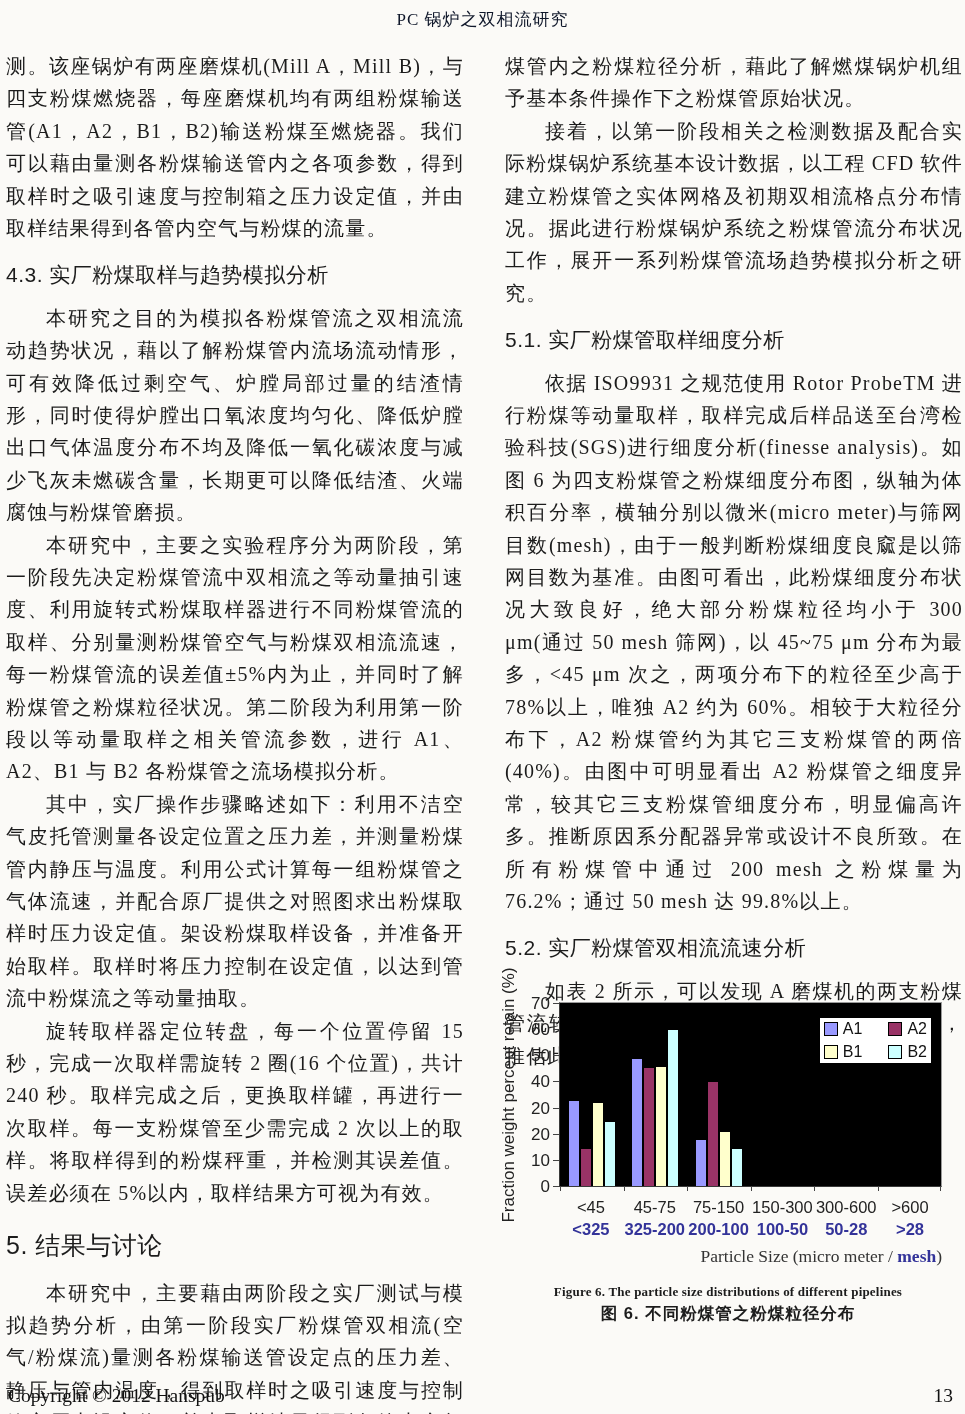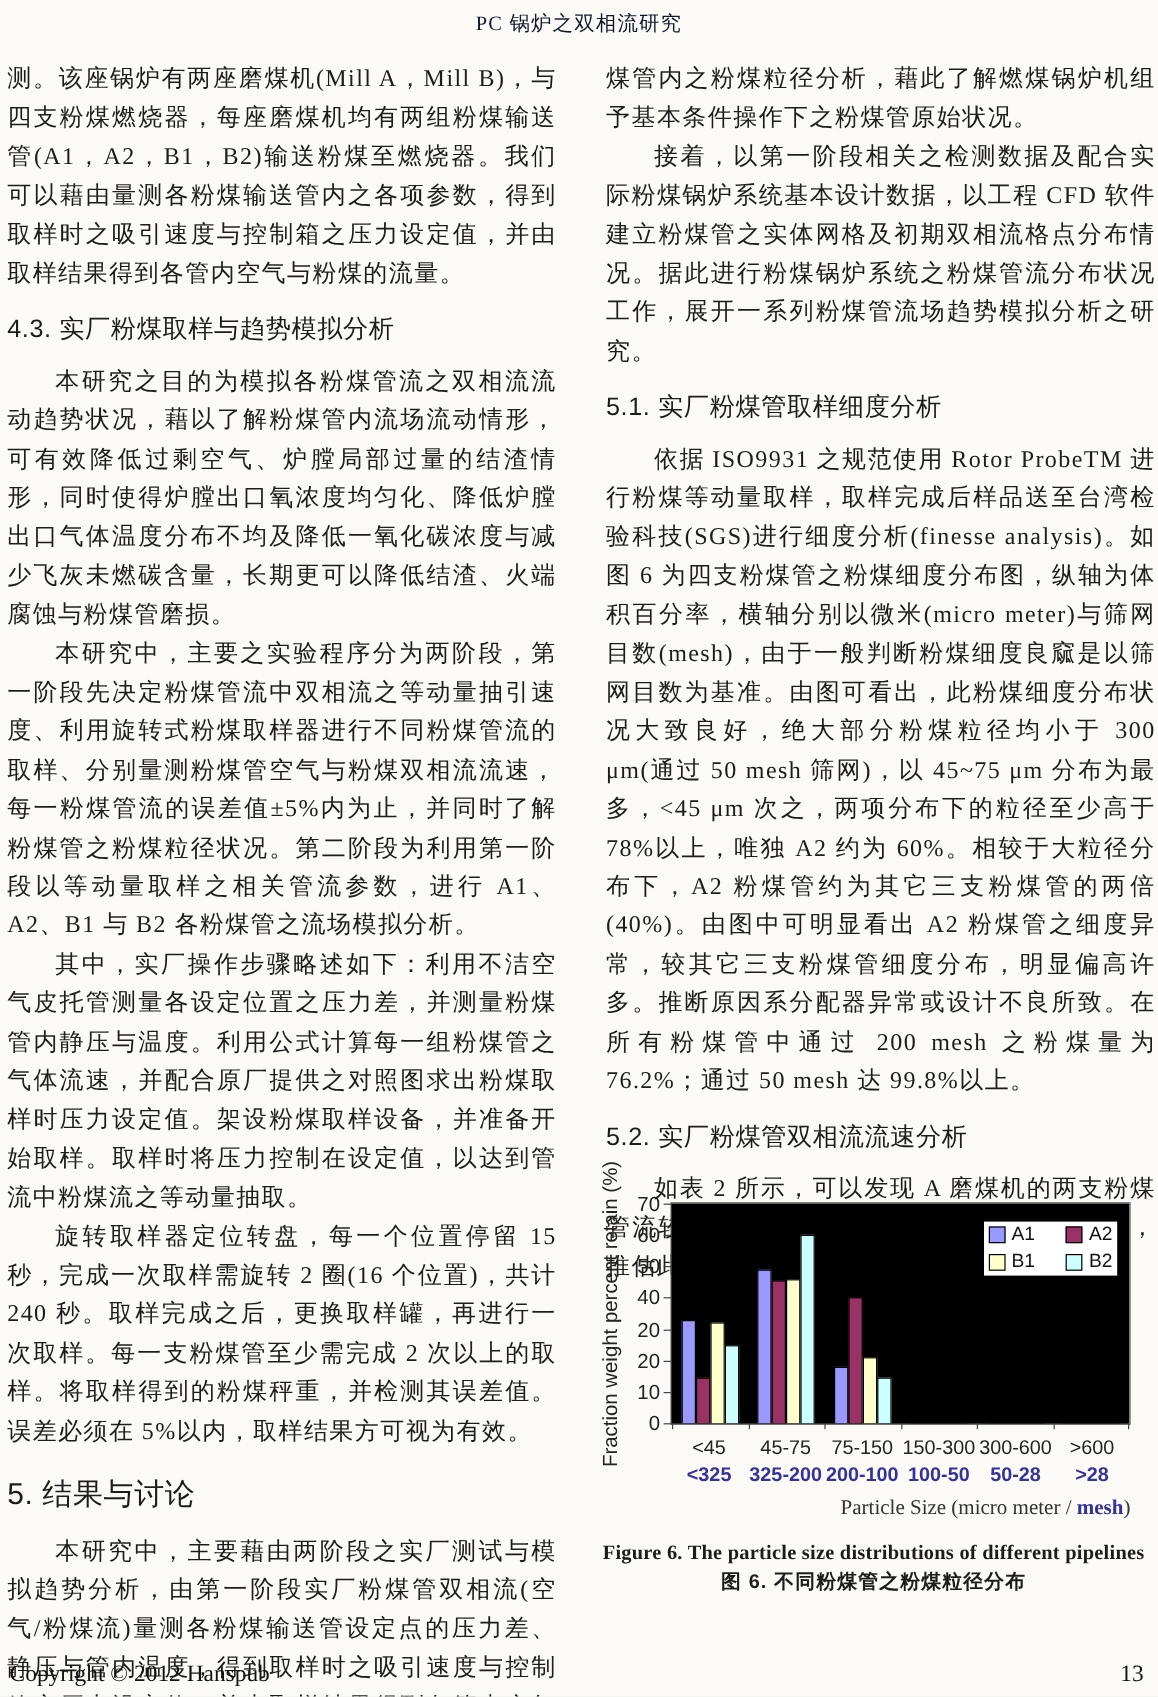--- a/index.html
+++ b/index.html
@@ -63,21 +63,21 @@
   .x-row { display:flex; }
   .x-row-micron { margin-top:9px; color:#222; }
   .x-cell { flex:1; text-align:center; font-size:16.5px; line-height:22px; }
   .x-row-mesh .x-cell { color:#333399; font-weight:bold; }
   .x-title {
     margin-left:64px; width:383px; text-align:right; margin-top:6px;
     font-family:Liberation Serif, serif; font-size:17.5px; color:#333;
   }
   .x-title .mesh { color:#333399; font-weight:bold; }
   .fig-captions { margin-top:17px; text-align:center; }
-  .fig-caption-en { font-weight:bold; font-size:17px; letter-spacing:0.2px; }
+  .fig-caption-en { font-weight:bold; font-size:13px; letter-spacing:0.2px; }
   .fig-caption-zh {
     font-family:"Liberation Sans","DejaVu Sans",sans-serif;
     font-weight:bold; font-size:16.5px; margin-top:3px; letter-spacing:1px;
   }
   .footer {
     position:absolute; top:1385px; left:8px; right:12px;
     display:flex; justify-content:space-between; font-size:19.5px; color:#111;
   }
 </style>
 </head>

